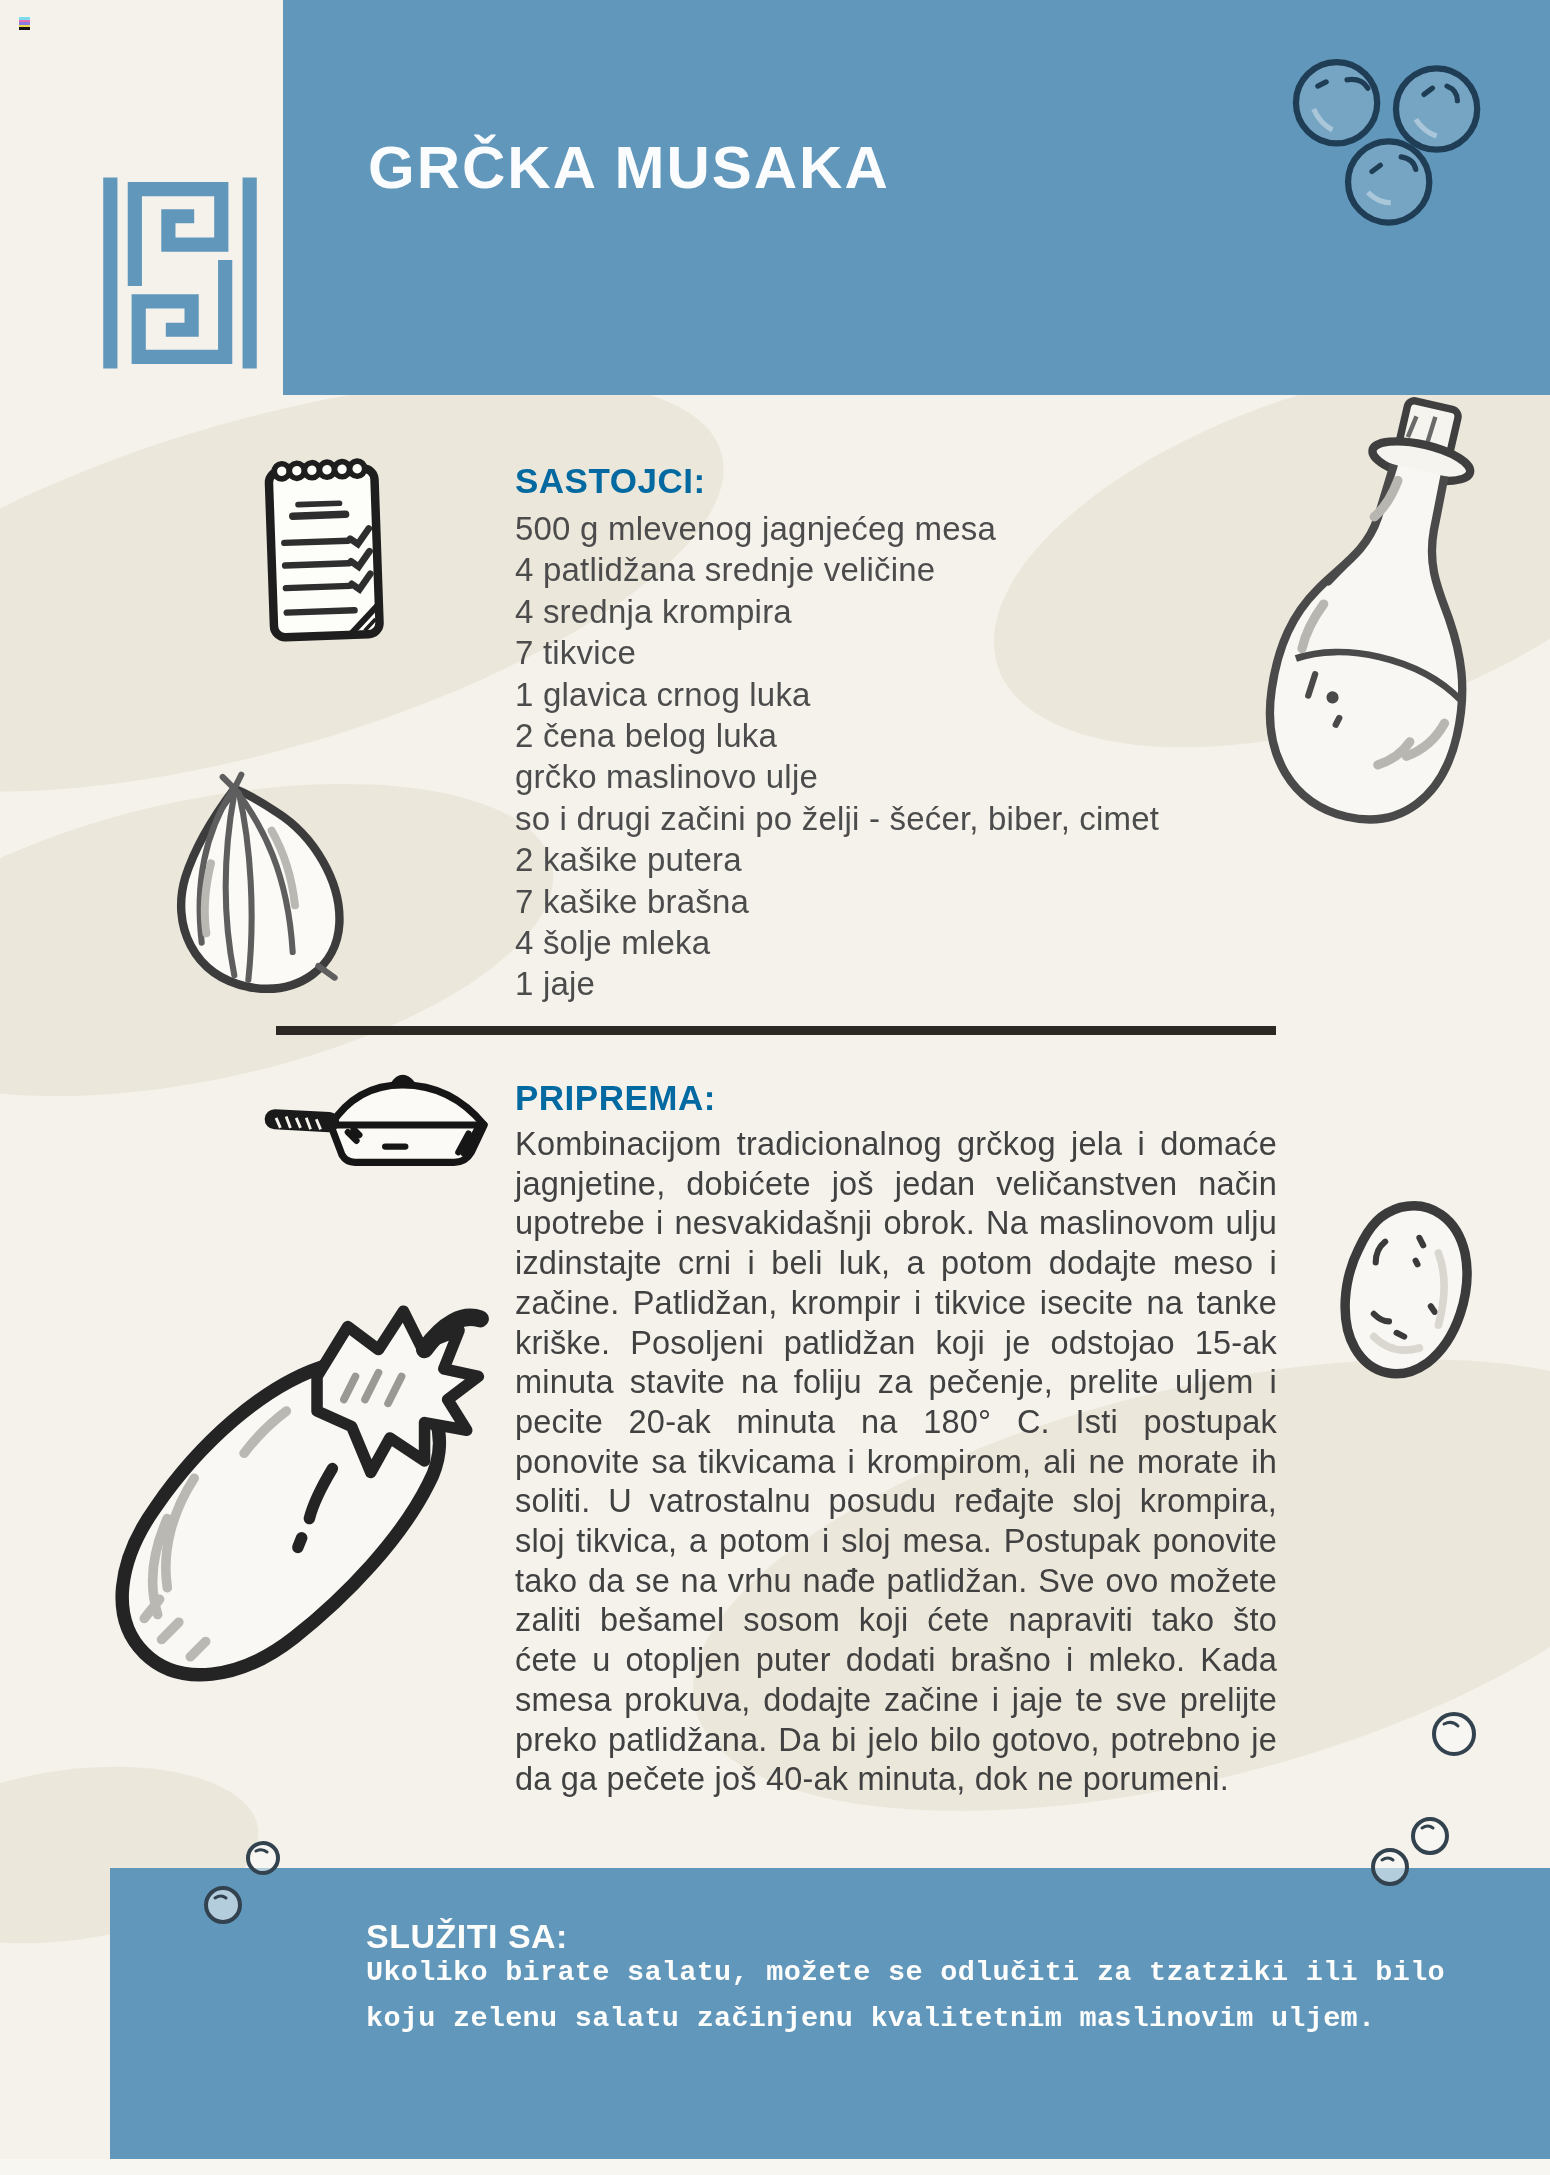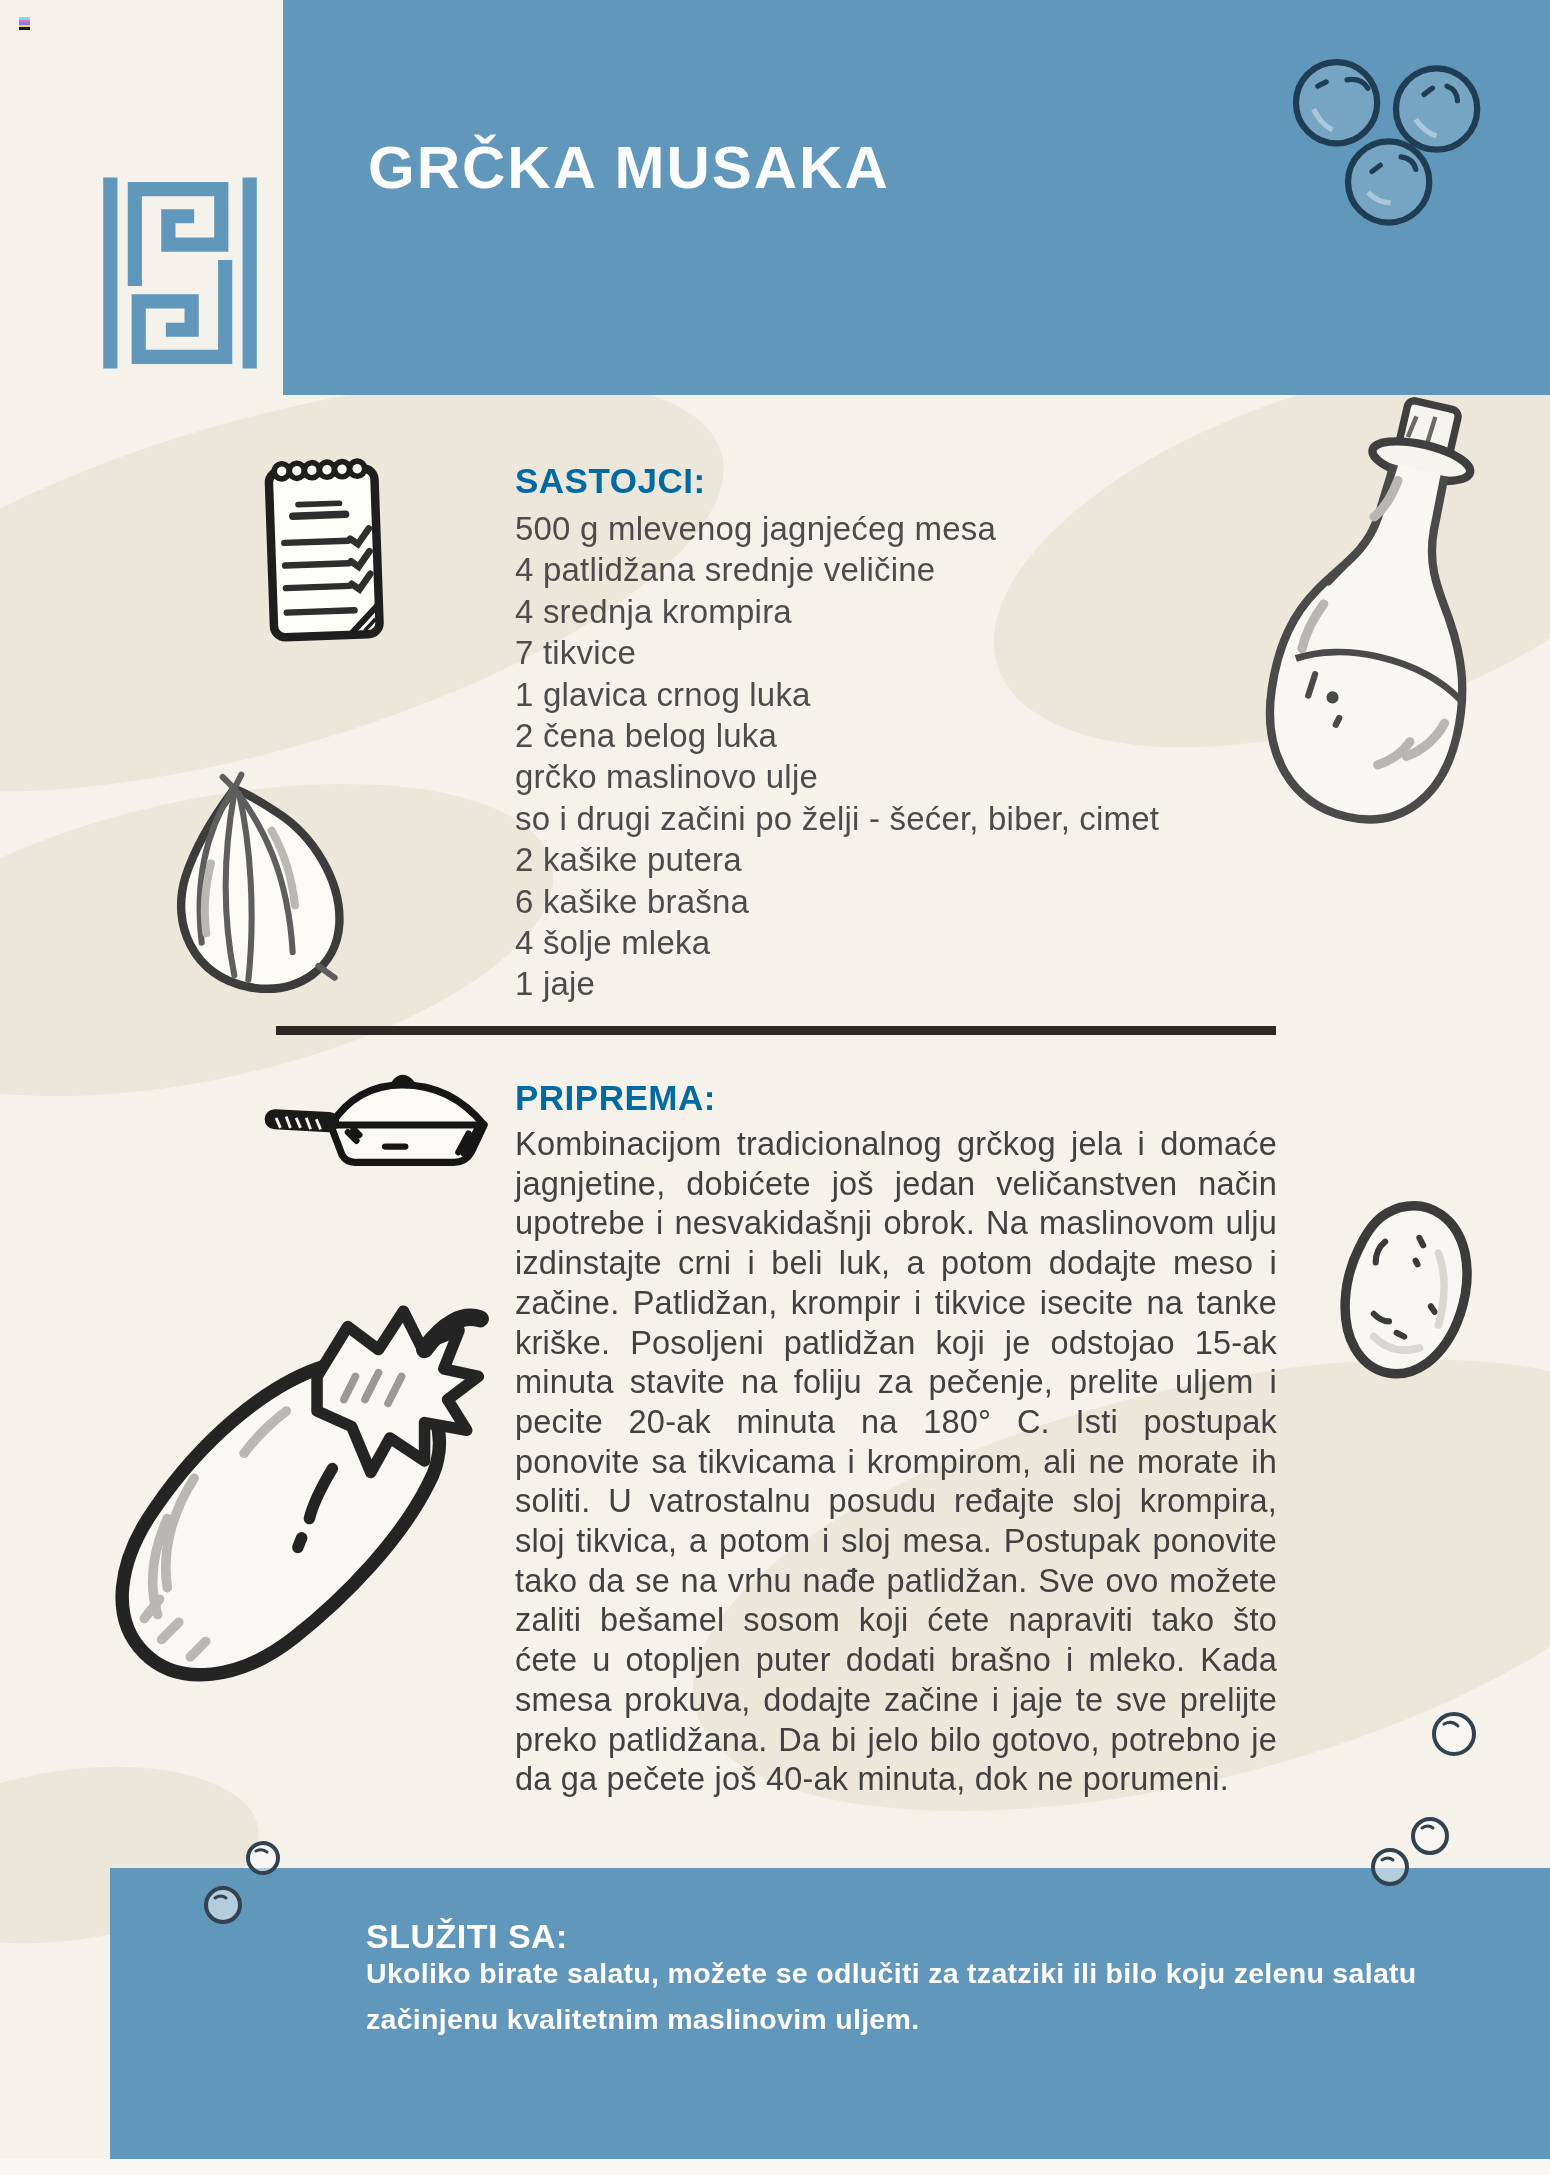--- a/index.html
+++ b/index.html
@@ -54,21 +54,21 @@
 
   .footer-band{
     position:absolute;left:110px;top:1868px;width:1440px;height:307px;
     background:#6097bb;z-index:2;color:#fdfdfc;
   }
   .footer-heading{
     position:absolute;left:256px;top:26px;font-size:34px;font-weight:700;letter-spacing:0.5px;margin-top:23px;
   }
   .footer-body{
     position:absolute;left:256px;top:82px;width:1120px;
-    font-size:28.5px;font-weight:700;line-height:46px;letter-spacing:0.3px;
+    font-size:28.5px;font-weight:700;line-height:46px;letter-spacing:0.3px;font-family:Liberation Mono, monospace;
   }
   .bottom-strip{position:absolute;left:0;top:2159px;width:1550px;height:16px;background:#f8f6f0;z-index:5;}
 </style>
 </head>
 <body>
 
 <div class="page">
 
   <div class="swoosh sw1"></div>
   <div class="swoosh sw2"></div>
@@ -151,21 +151,21 @@
     <div class="sec-heading">SASTOJCI:</div>
     <div class="ing-item">500 g mlevenog jagnjećeg mesa</div>
     <div class="ing-item">4 patlidžana srednje veličine</div>
     <div class="ing-item">4 srednja krompira</div>
     <div class="ing-item">7 tikvice</div>
     <div class="ing-item">1 glavica crnog luka</div>
     <div class="ing-item">2 čena belog luka</div>
     <div class="ing-item">grčko maslinovo ulje</div>
     <div class="ing-item">so i drugi začini po želji  - šećer, biber, cimet</div>
     <div class="ing-item">2 kašike putera</div>
-    <div class="ing-item">6 kašike brašna</div>
+    <div class="ing-item">7 kašike brašna</div>
     <div class="ing-item">4 šolje mleka</div>
     <div class="ing-item">1 jaje</div>
   </div>
 
   <svg class="bottle" viewBox="0 0 170 250">
     <g transform="translate(18,0) rotate(13 70 120)">
       <rect x="56" y="2" width="28" height="27" rx="4" fill="#f6f4ee" stroke="#3f3f3f" stroke-width="4"></rect>
       <path d="M62 10 l-2 12 M72 8 l-1 14" stroke="#6a6a6a" stroke-width="2.4" fill="none"></path>
       <ellipse cx="70" cy="33" rx="27" ry="9" fill="#f6f4ee" stroke="#3f3f3f" stroke-width="4.5"></ellipse>
       <path d="M56 38 L54 68 C52 88 40 98 31 113 C21 129 17 147 19 171 C22 207 44 229 74 229 C104 229 122 207 122 173 C122 147 114 129 104 113 C95 99 86 88 85 68 L84 38" fill="#f8f7f3" stroke="#4a4a4a" stroke-width="4.5" stroke-linejoin="round"></path>

